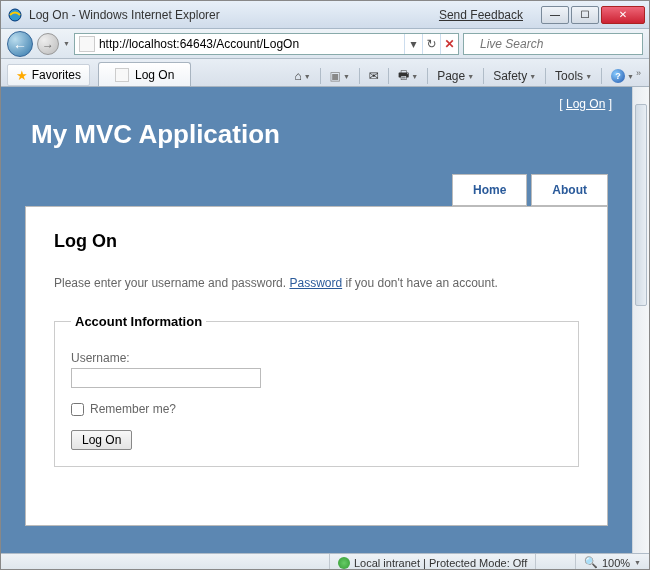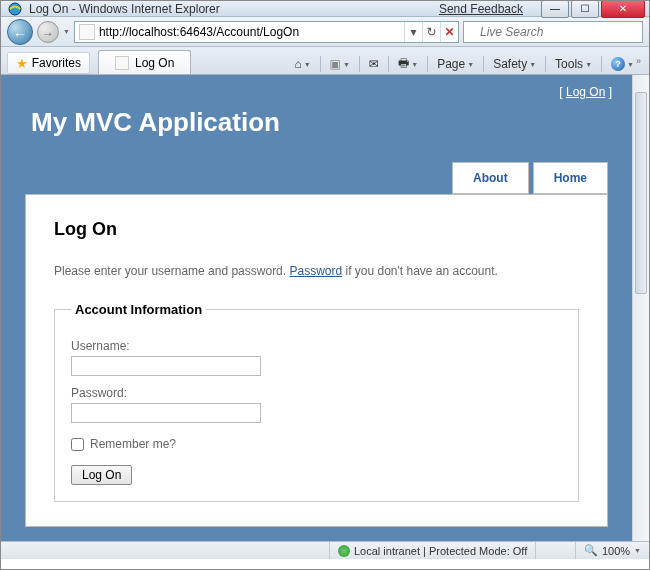--- a/index.html
+++ b/index.html
@@ -1,17 +1,17 @@
 <!DOCTYPE html>
 <html><head>
 <meta charset="utf-8">
 <style>
 * { box-sizing: border-box; margin: 0; padding: 0; }
 body { font-family: "Segoe UI", Tahoma, sans-serif; font-size: 12px; background: #fff; width: 650px; height: 570px; overflow: hidden; border: 1px solid #888; }
-.titlebar { height: 16px; background: linear-gradient(#e8f0f8, #d0dceb); display: flex; align-items: center; padding: 0 4px 0 6px; border-bottom: 1px solid #a8b8c8; }
+.titlebar { height: 28px; background: linear-gradient(#e8f0f8, #d0dceb); display: flex; align-items: center; padding: 0 4px 0 6px; border-bottom: 1px solid #a8b8c8; }
 .titlebar .ie-icon { width: 16px; height: 16px; margin-right: 6px; }
 .titlebar .title { flex: 1; color: #333; }
 .titlebar .feedback { text-decoration: underline; color: #333; margin-right: 16px; cursor: pointer; text-align: center; }
 .winbtn { width: 28px; height: 18px; border: 1px solid #7a8a9a; background: linear-gradient(#f0f4f8,#d4dce5); margin-left: 2px; display: inline-flex; align-items: center; justify-content: center; font-size: 10px; cursor: pointer; border-radius: 2px; }
 .winbtn.close { background: linear-gradient(#e67,#c23); color: #fff; border-color: #a22; width: 44px; }
 .winbtn.max { background: linear-gradient(#f0f4f8,#d4dce5); }
 .navbar { height: 30px; background: linear-gradient(#eef3f8,#dde6ef); display: flex; align-items: center; padding: 0 6px; gap: 4px; border-bottom: 1px solid #b0bcc8; }
 .navbtn { width: 26px; height: 26px; border-radius: 13px; background: radial-gradient(circle at 30% 30%, #bde, #37a); display: flex; align-items: center; justify-content: center; color: #fff; font-size: 14px; cursor: pointer; border: 1px solid #369; }
 .navbtn.fwd { background: radial-gradient(circle at 30% 30%, #eee, #bbb); border-color: #999; color: #666; width: 22px; height: 22px; border-radius: 11px; font-size: 12px; }
 .urlbar { flex: 1; display: flex; align-items: center; background: #fff; border: 1px solid #8aa; height: 22px; }
@@ -150,37 +150,33 @@
 </div>
 
 <div class="content">
   <div class="scrollind"></div>
   <div class="page-area">
     <div class="header-auth">
       [ <a href="#">Log On</a> ]
     </div>
     <div class="app-title">My MVC Application</div>
     <div class="navtabs">
+      <div class="navtab">Home</div>
       <div class="navtab">About</div>
-      <div class="navtab">Home</div>
     </div>
     <div class="main">
       <h2>Log On</h2>
       <p class="instr">
         <span>Please enter your username and password. </span><a href="#">Password</a><span> if you don't have an account.</span>
       </p>
       <fieldset>
         <legend>Account Information</legend>
         <div class="field">
           <label>Username:</label>
           <input type="text" value="" style="">
-        </div>
-        <div class="field">
-          <label>Password:</label>
-          <input type="password" value="" style="">
         </div>
         <div class="chk">
           <input type="checkbox" style="">
           <span>Remember me?</span>
         </div>
         <button class="btn">Log On</button>
       </fieldset>
     </div>
   </div>
 </div>

